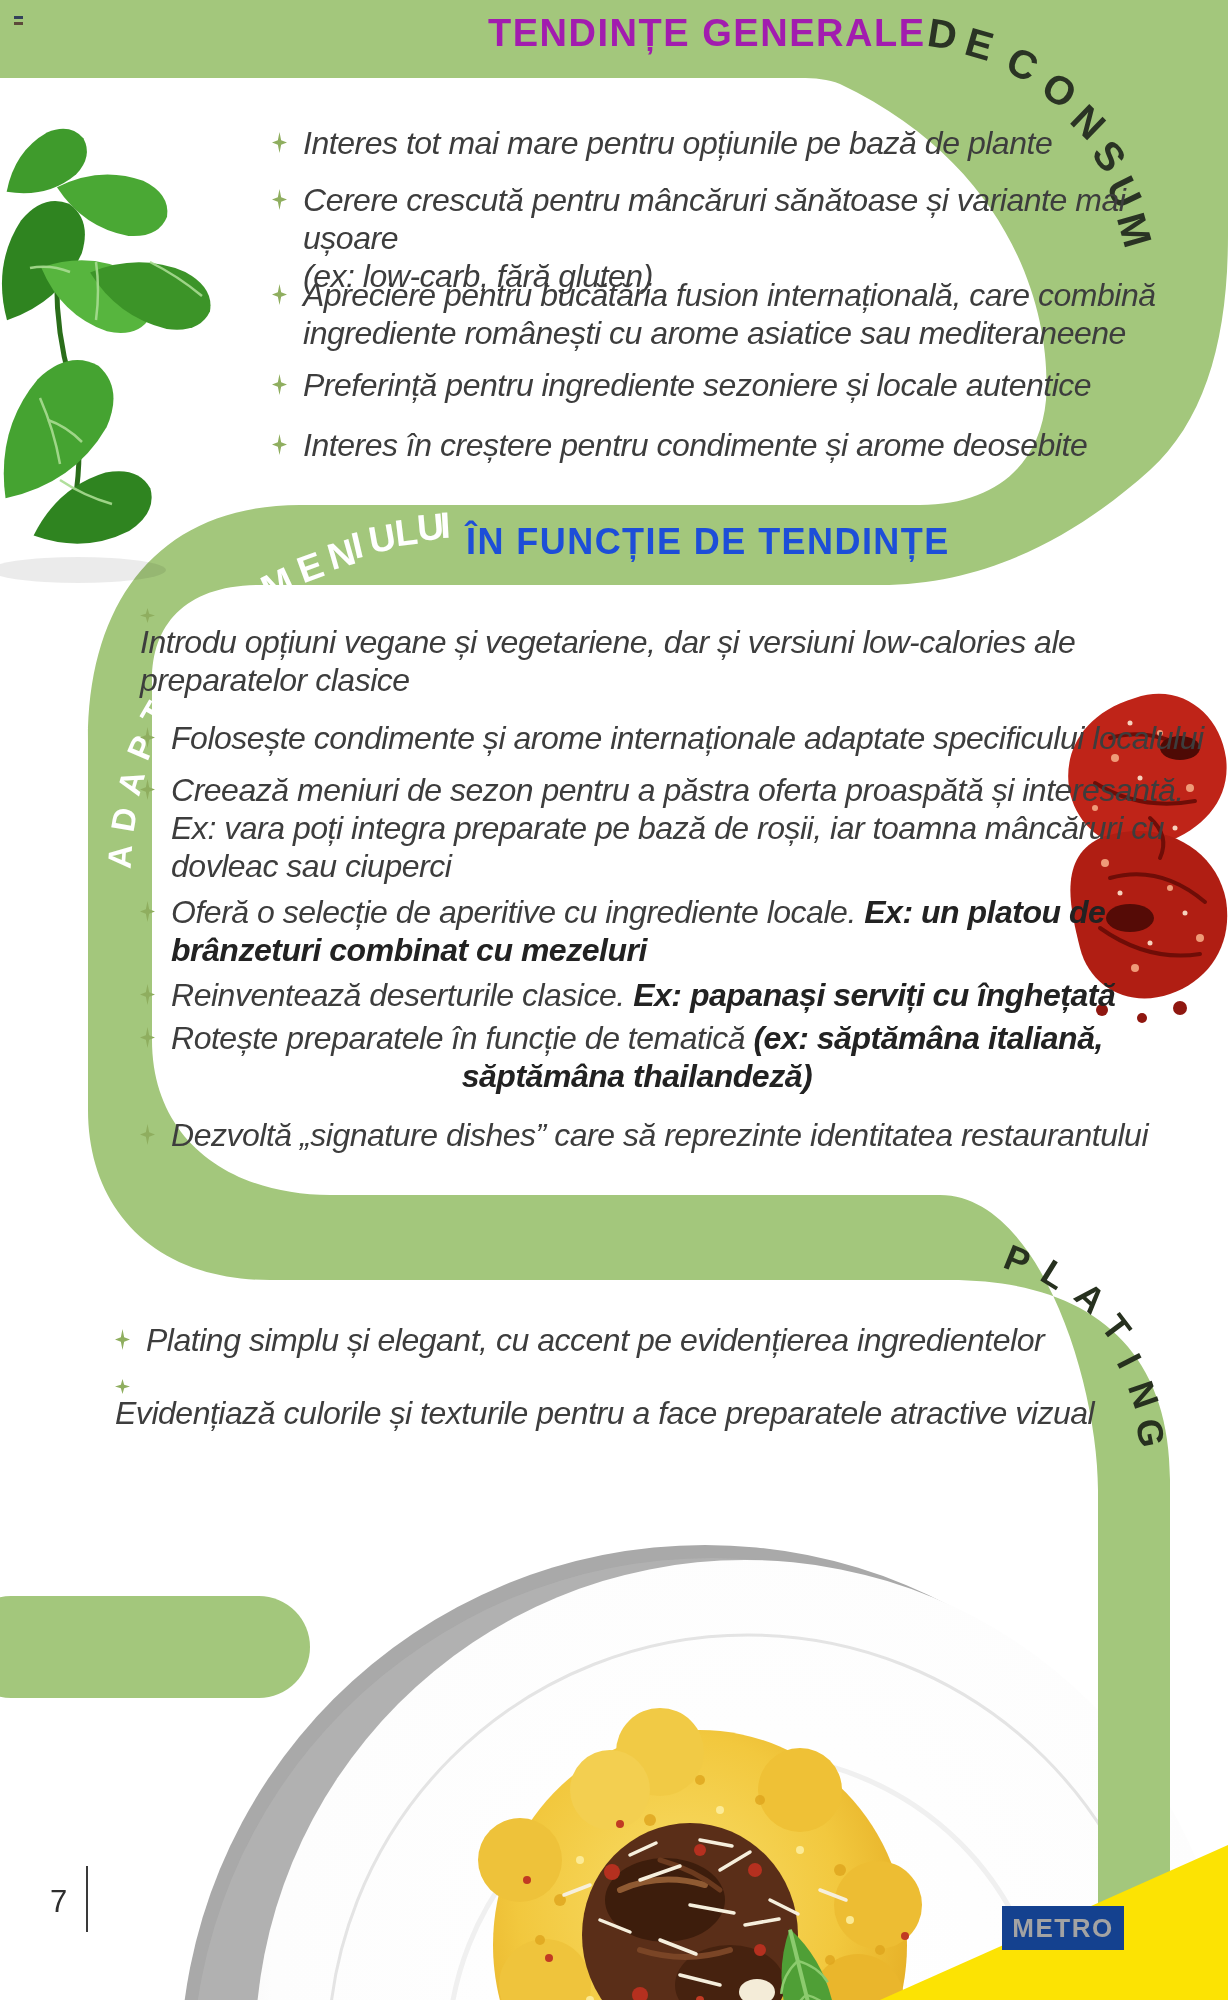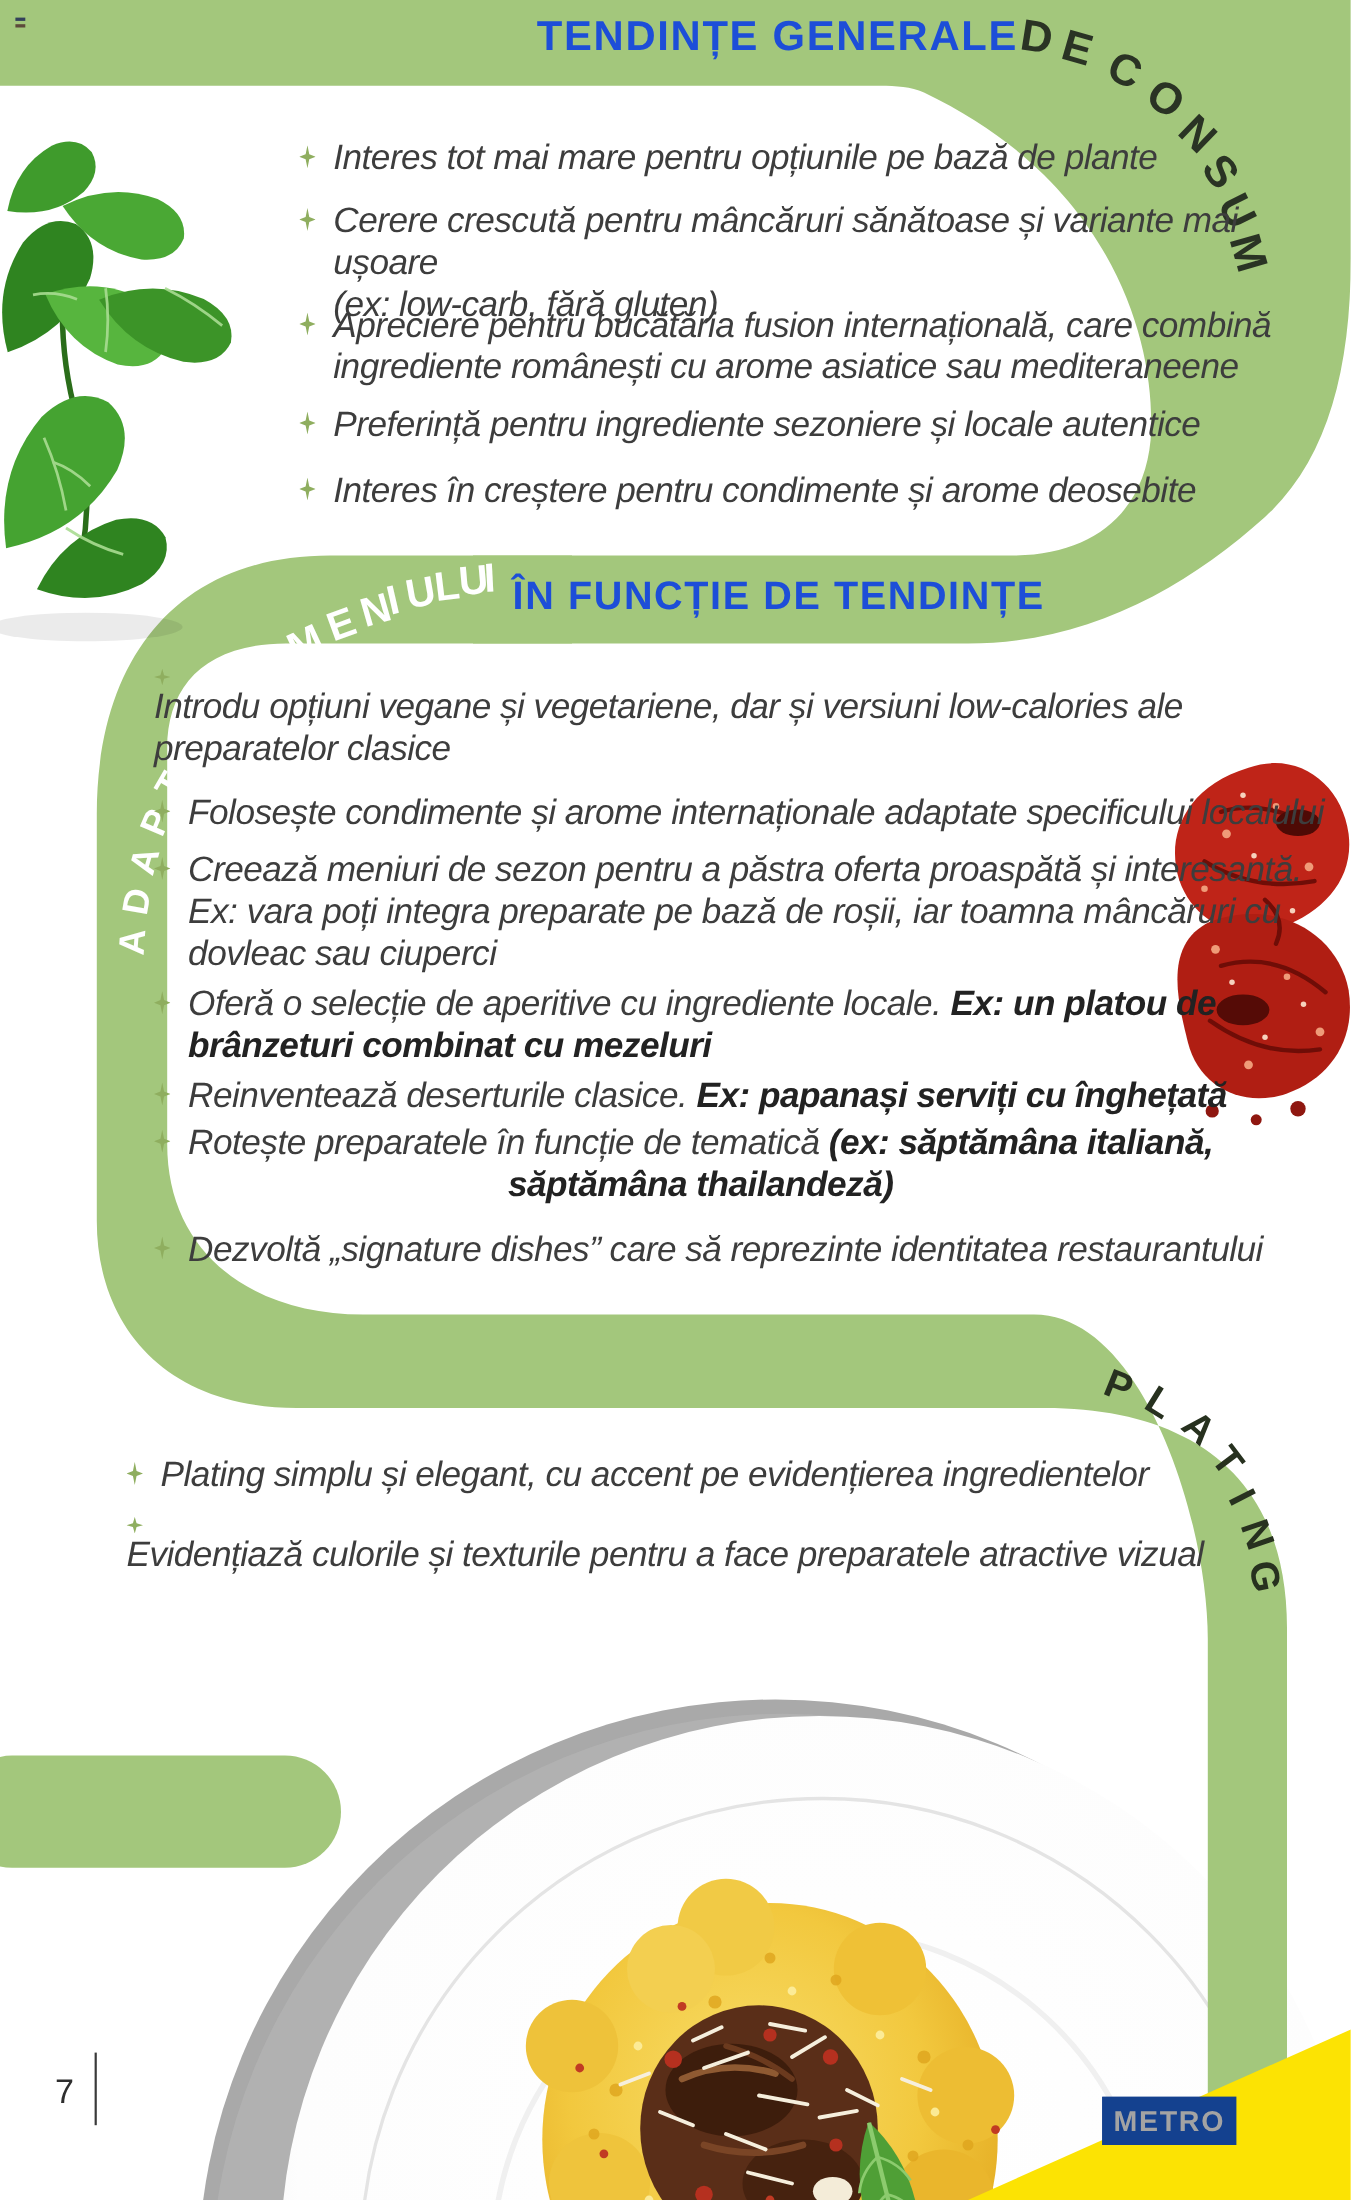--- a/index.html
+++ b/index.html
@@ -1,21 +1,21 @@
 <!DOCTYPE html>
 <html><head>
 <meta charset="utf-8">
 <style>
   html,body{margin:0;padding:0;}
   body{width:1228px;height:2000px;position:relative;overflow:hidden;background:#ffffff;
        font-family:"Liberation Sans",sans-serif;}
   #art{position:absolute;left:0;top:0;z-index:1;}
   .ov{position:absolute;z-index:3;}
   
-  .title-flat{font-size:38px;font-weight:800;letter-spacing:.04em;color:#1d4ed8;white-space:nowrap;}
+  .title-flat{font-size:38px;font-weight:800;letter-spacing:.04em;color:#a21caf;white-space:nowrap;}
   
   .cl{position:absolute;z-index:3;font-weight:800;color:#2a3324;transform-origin:center;line-height:1;}
   .cl.t1{font-size:40px;}
   .cl.white{color:#ffffff;}
   .cl.ad{font-size:33px;}
   .cl.me{font-size:37px;}
   .cl.pl{font-size:36px;color:#27311f;}
   .s2-flat{font-size:36px;font-weight:800;letter-spacing:.04em;color:#1d4ed8;white-space:nowrap;}
   
   .bullet{position:absolute;z-index:3;display:flex;align-items:flex-start;}

